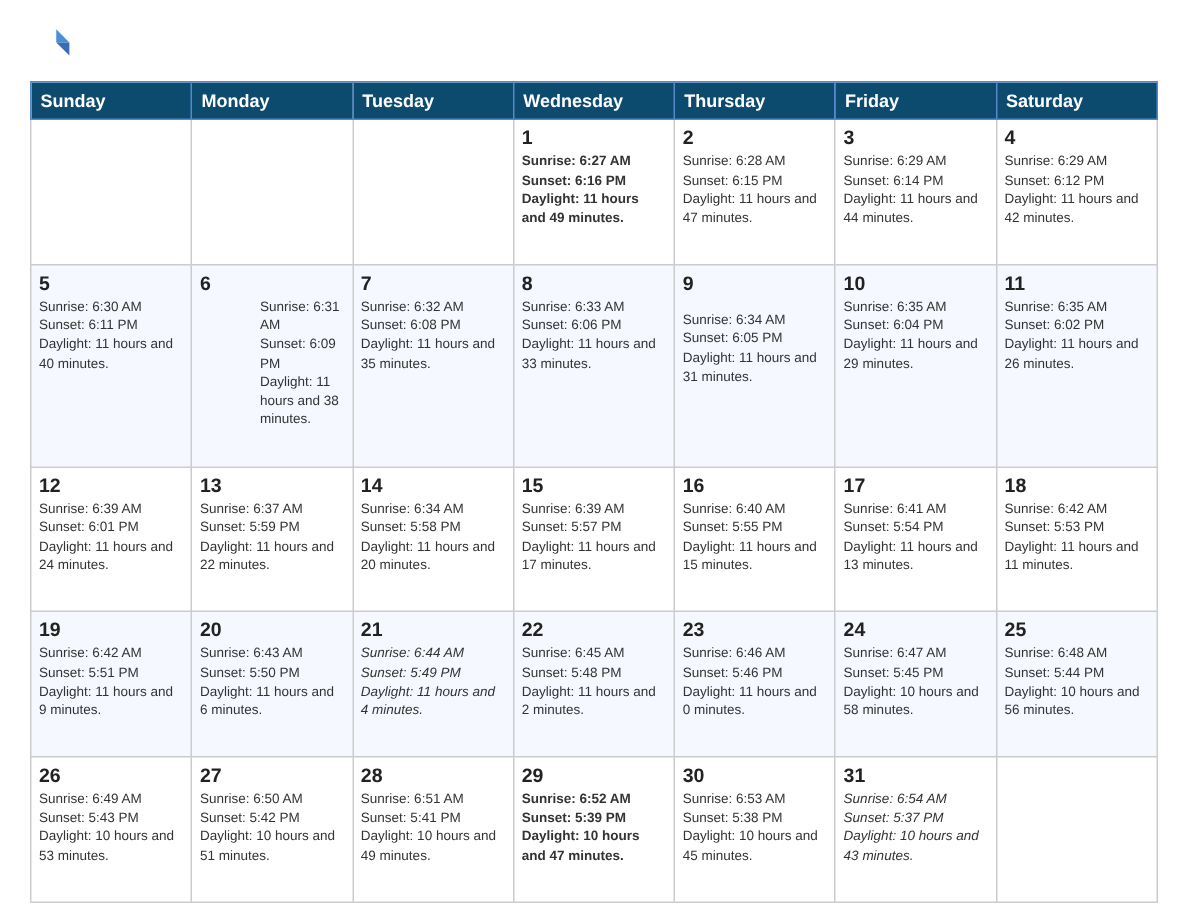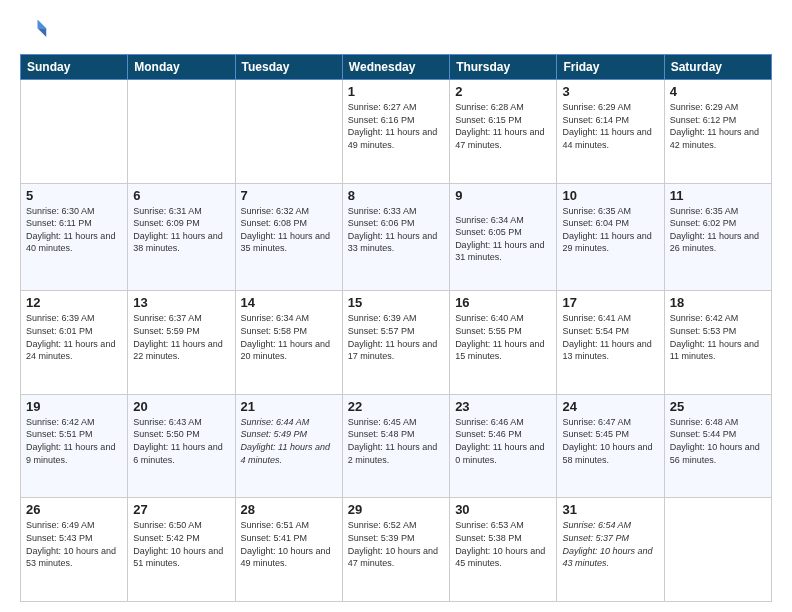--- a/index.html
+++ b/index.html
@@ -133,21 +133,21 @@
           <th>Saturday</th>
         </tr>
     </thead>
     <tbody id="calendar-body">
     <tr>
           <td class="empty"></td>
           <td class="empty"></td>
           <td class="empty"></td>
           <td>
             <span class="day-num">1</span>
-            <div class="day-info" style="white-space: pre-line;">Sunrise: 6:27 AM
+            <div class="day-info" style="white-space: pre-line; font-weight: bold;">Sunrise: 6:27 AM
 Sunset: 6:16 PM
 Daylight: 11 hours and 49 minutes.</div>
           </td>
           <td>
             <span class="day-num">2</span>
             <div class="day-info" style="white-space: pre-line;">Sunrise: 6:28 AM
 Sunset: 6:15 PM
 Daylight: 11 hours and 47 minutes.</div>
           </td>
           <td>
@@ -165,21 +165,21 @@
         </tr>
         <tr>
           <td>
             <span class="day-num">5</span>
             <div class="day-info" style="white-space: pre-line;">Sunrise: 6:30 AM
 Sunset: 6:11 PM
 Daylight: 11 hours and 40 minutes.</div>
           </td>
           <td>
             <span class="day-num">6</span>
-            <div class="day-info" style="white-space: pre-line;">Sunrise: 6:31 AM
+            <div class="day-info" style="white-space: pre-line; margin-left: 40px;">Sunrise: 6:31 AM
 Sunset: 6:09 PM
 Daylight: 11 hours and 38 minutes.</div>
           </td>
           <td>
             <span class="day-num">7</span>
             <div class="day-info" style="white-space: pre-line;">Sunrise: 6:32 AM
 Sunset: 6:08 PM
 Daylight: 11 hours and 35 minutes.</div>
           </td>
           <td>
@@ -309,21 +309,21 @@
 Daylight: 10 hours and 51 minutes.</div>
           </td>
           <td>
             <span class="day-num">28</span>
             <div class="day-info" style="white-space: pre-line;">Sunrise: 6:51 AM
 Sunset: 5:41 PM
 Daylight: 10 hours and 49 minutes.</div>
           </td>
           <td>
             <span class="day-num">29</span>
-            <div class="day-info" style="white-space: pre-line;">Sunrise: 6:52 AM
+            <div class="day-info" style="white-space: pre-line; font-weight: bold;">Sunrise: 6:52 AM
 Sunset: 5:39 PM
 Daylight: 10 hours and 47 minutes.</div>
           </td>
           <td>
             <span class="day-num">30</span>
             <div class="day-info" style="white-space: pre-line;">Sunrise: 6:53 AM
 Sunset: 5:38 PM
 Daylight: 10 hours and 45 minutes.</div>
           </td>
           <td>

